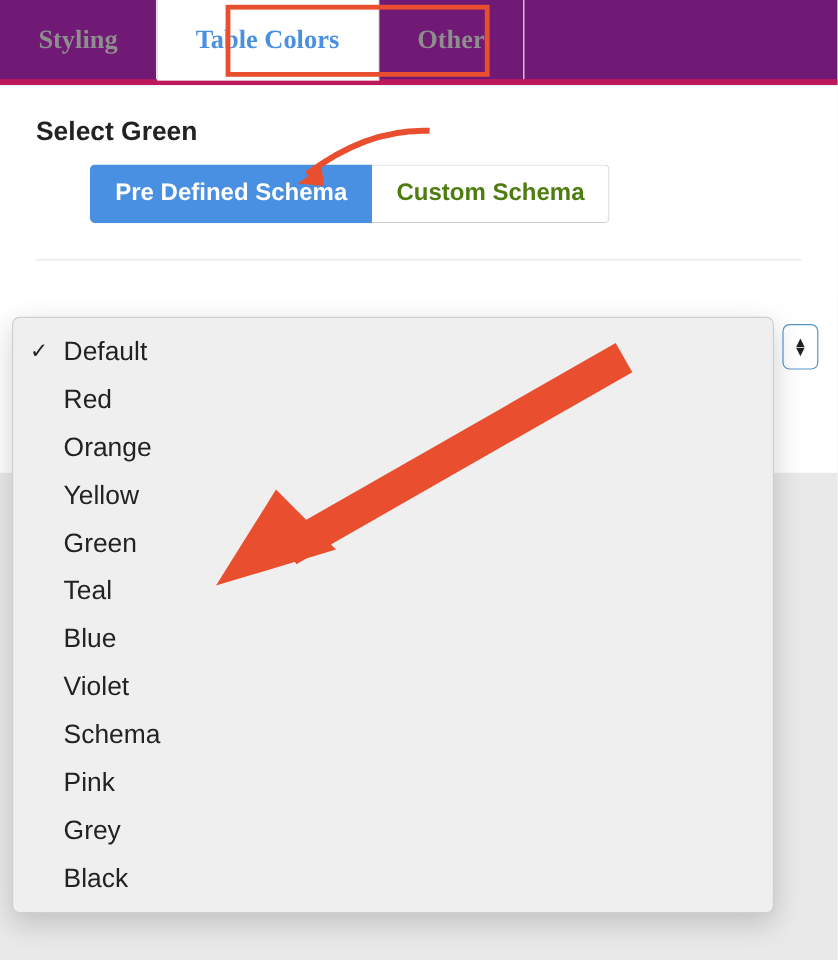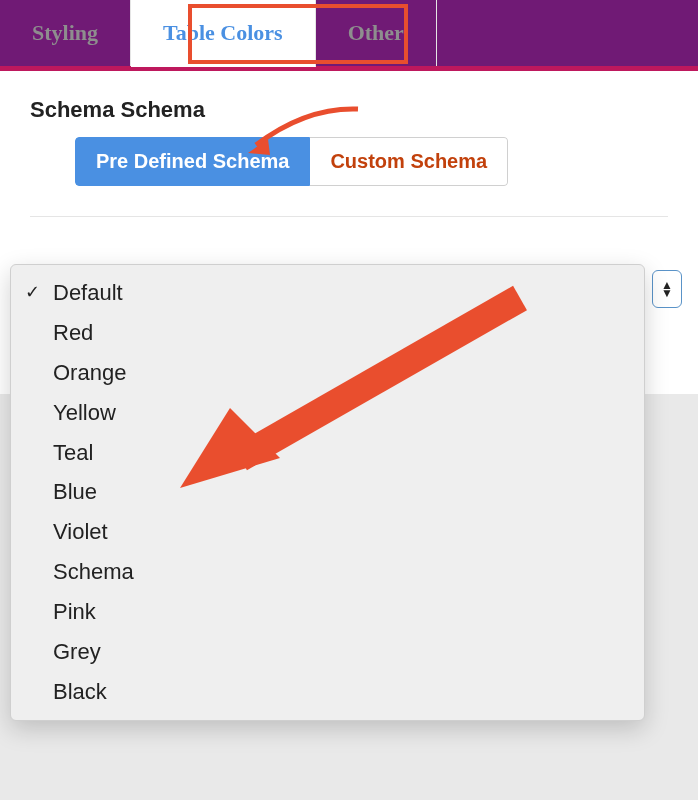--- a/index.html
+++ b/index.html
@@ -62,21 +62,21 @@
       overflow: hidden;
       margin-left: 45px;
     }
     .segment {
       padding: 12px 20px;
       font-size: 20px;
       font-weight: 600;
       cursor: pointer;
       border: 1px solid #d0d0d0;
       background: #ffffff;
-      color: #c2410c;
+      color: #4d7c0f;
     }
     .segment.active {
       background: #4a90e2;
       color: #ffffff;
       border-color: #4a90e2;
     }
     .segment:first-child { border-radius: 4px 0 0 4px; }
     .segment:last-child { border-radius: 0 4px 4px 0; border-left: none; }
     .divider {
       margin-top: 30px;
@@ -158,21 +158,21 @@
 
 <div class="tabs">
   <div class="tab">Styling</div>
   <div class="tab active">Table Colors</div>
   <div class="tab">Other</div>
 </div>
 
 <div class="tab-highlight"></div>
 
 <div class="content">
-  <div class="section-label">Schema Schema</div>
+  <div class="section-label">Select Green</div>
   <div class="segmented">
     <div class="segment active">Pre Defined Schema</div>
     <div class="segment">Custom Schema</div>
   </div>
   <div class="divider"></div>
 </div>
 
 <div class="grey-area"></div>
 
 <div class="select-updown">
@@ -181,20 +181,21 @@
 </div>
 
 <div class="dropdown">
   <div class="dropdown-item">
     <span class="check">✓</span>
     <span>Default</span>
   </div>
   <div class="dropdown-item"><span>Red</span></div>
   <div class="dropdown-item"><span>Orange</span></div>
   <div class="dropdown-item"><span>Yellow</span></div>
+  <div class="dropdown-item"><span>Green</span></div>
   <div class="dropdown-item"><span>Teal</span></div>
   <div class="dropdown-item"><span>Blue</span></div>
   <div class="dropdown-item"><span>Violet</span></div>
   <div class="dropdown-item"><span>Schema</span></div>
   <div class="dropdown-item"><span>Pink</span></div>
   <div class="dropdown-item"><span>Grey</span></div>
   <div class="dropdown-item"><span>Black</span></div>
 </div>
 
 <svg class="curved-arrow" viewBox="0 0 120 50">

